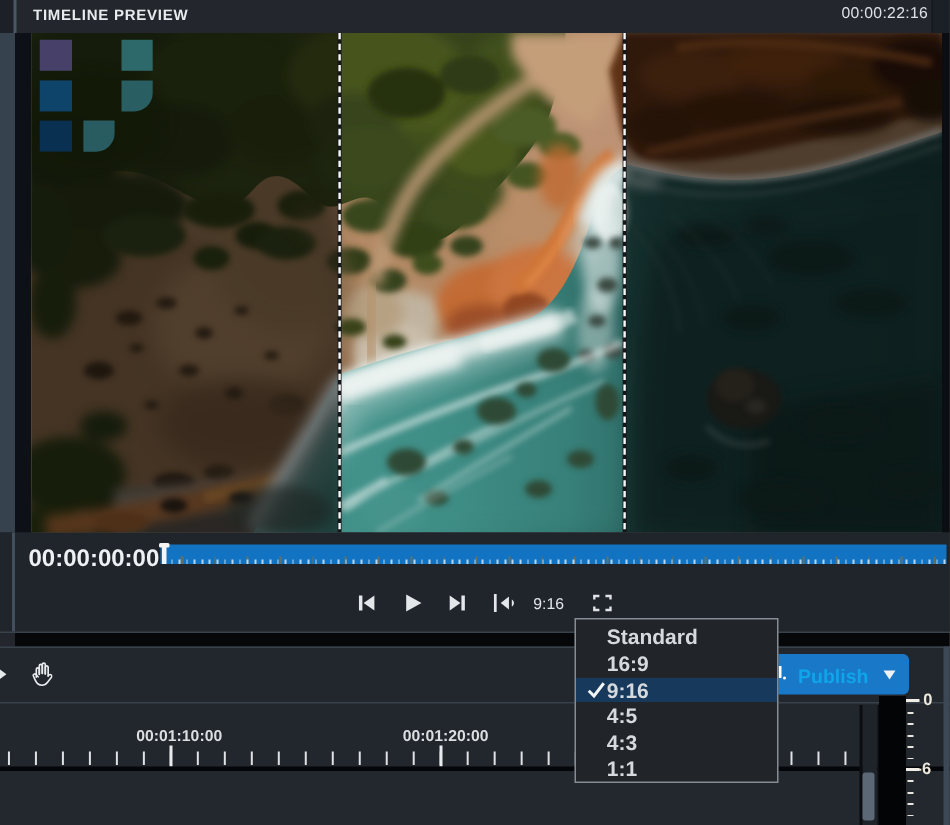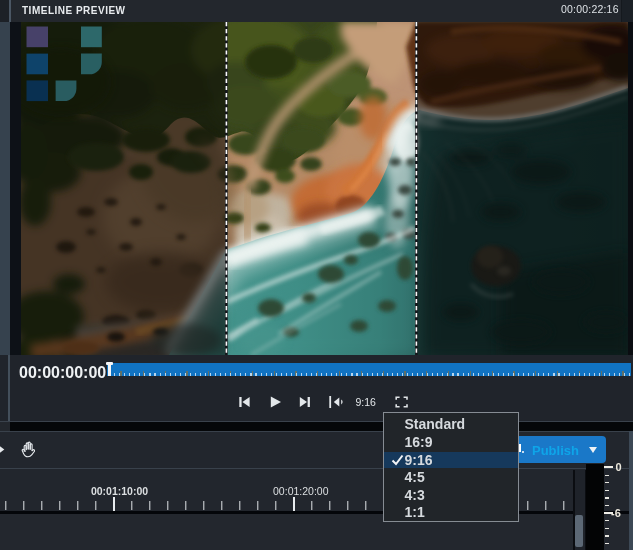--- a/index.html
+++ b/index.html
@@ -304,21 +304,21 @@
 </svg>
 
 <div class="a" style="left:512px;top:435.5px;width:94px;height:27px;background:#1a78c8;border-radius:4px"></div>
 <div class="a" style="left:519.4px;top:444px;width:1.7px;height:8.4px;background:#fff"></div>
 <div class="a" style="left:521.9px;top:450.6px;width:2.6px;height:2.6px;background:#fff;border-radius:50%"></div>
 <div class="a" style="left:532px;top:442.5px;font-size:13px;font-weight:bold;color:#0ea5e9">Publish</div>
 <div class="a" style="left:589px;top:446.8px;width:0;height:0;border-left:4.6px solid transparent;border-right:4.6px solid transparent;border-top:6px solid #eef2f5"></div>
 
 <div class="a" style="left:0;top:469.5px;width:633px;height:41.5px;background:#22262d"></div>
 <div class="a" style="left:89.5px;top:484.5px;width:60px;text-align:center;font-size:10.5px;font-weight:bold;color:#dcdfe1">00:01:10:00</div>
-<div class="a" style="left:268.5px;top:484.5px;width:60px;text-align:right;font-size:10.5px;font-weight:normal;color:#dcdfe1">00:01:20:00</div>
+<div class="a" style="left:268.5px;top:484.5px;width:60px;text-align:left;font-size:10.5px;font-weight:bold;color:#dcdfe1">00:01:20:00</div>
 <div class="a" style="left:0;top:501px;width:573px;height:9px;
 background-image:repeating-linear-gradient(to right,#dfe3e6 0 1.2px,transparent 1.2px 18px);
 background-position:5.3px 0;"></div>
 <div class="a" style="left:113.2px;top:496.5px;width:1.4px;height:14px;background:#e8ebee"></div>
 <div class="a" style="left:293.2px;top:496.5px;width:1.4px;height:14px;background:#e8ebee"></div>
 <div class="a" style="left:0;top:511px;width:633px;height:3.2px;background:#04060a"></div>
 
 <div class="a" style="left:0;top:514.2px;width:633px;height:35.8px;background:#23272e"></div>
 
 <div class="a" style="left:574.7px;top:469.5px;width:10.2px;height:80.5px;background:#1f232a"></div>

